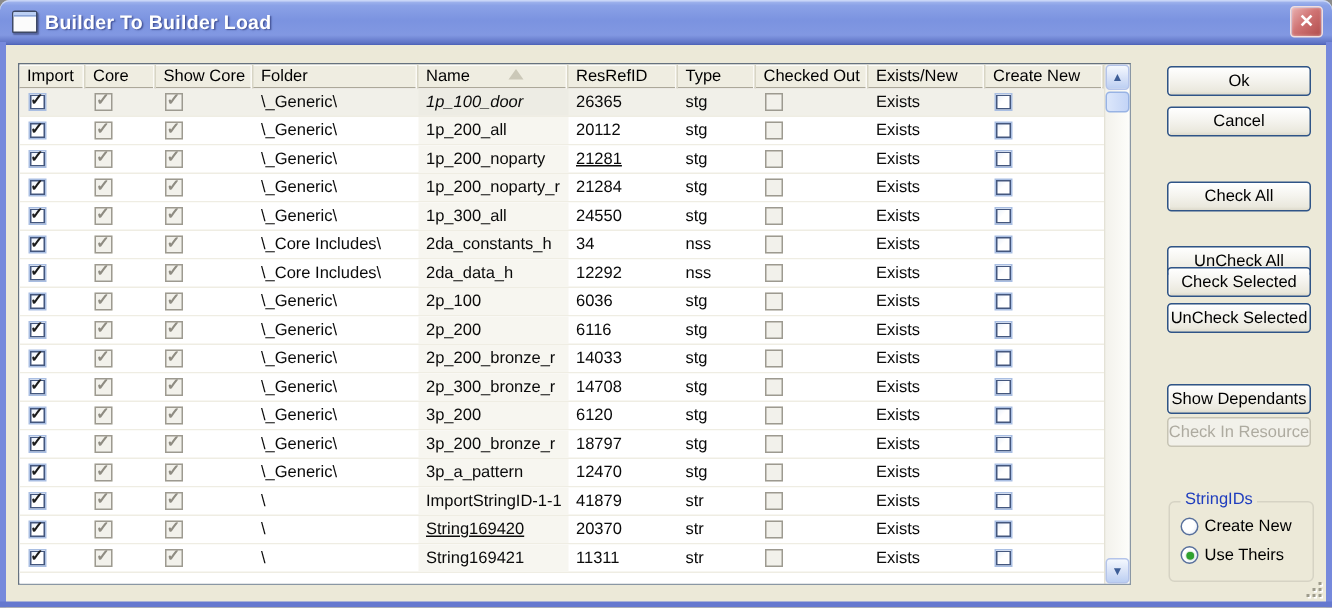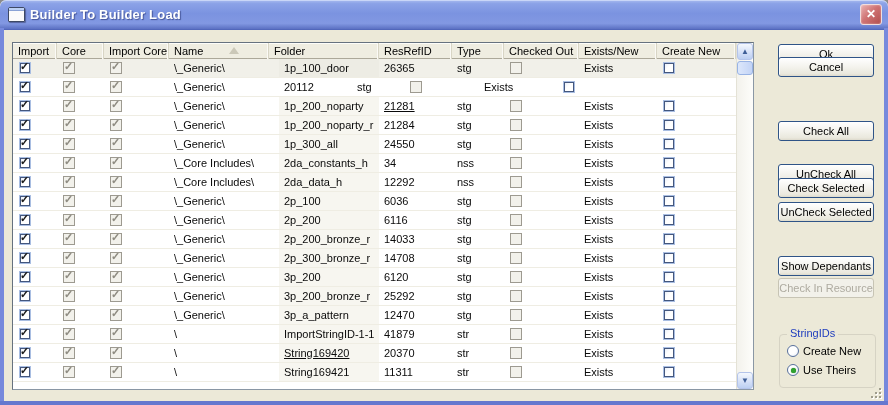--- a/index.html
+++ b/index.html
@@ -33,21 +33,21 @@
     box-shadow:inset 0 1px 0 #FDFDF9; flex:0 0 16px; }
   .hcell { height:16px; padding:2px 0 0 5px; font-size:11px; color:#000; white-space:nowrap; overflow:hidden;
     border-right:1px solid #D8D5C5; box-shadow:inset -1px 0 0 #FBFAF6; position:relative; }
   .sort-tri { display:inline-block; width:0; height:0; margin-left:26px; margin-bottom:1px;
     border-left:5px solid transparent; border-right:5px solid transparent; border-bottom:7px solid #CBC8B8; }
   .rows { flex:1; background:#FFFFFF; overflow:hidden; }
   .row { display:flex; height:19px; border-bottom:1px solid #EFEDE3; background:#FFFFFF; }
   .row.first { background:#F1F0E9; }
   .cell { height:18px; padding:3px 0 0 5px; font-size:11px; color:#0A0A0A; white-space:nowrap; overflow:hidden; }
   .cell.name-col { background:#F7F6F0; }
-  .row.first .cell.name-col { background:#EDECE4; }
+  .row.first .cell.name-col { background:#EDECE4;font-style:italic; }
   .cbcell { display:flex; align-items:center; padding:0 0 0 6px; }
 
   
   .cb { position:relative; width:12px; height:12px; background:#FFFFFF; flex:0 0 12px; }
   .cb.en { border:1px solid #A9BEE2; box-shadow:inset 0 0 0 1px #44577E; background:linear-gradient(135deg,#E4ECF8,#FFFFFF 45%); }
   .cb.dis { border:1px solid #9D9A90; background:#F2F1EB; }
   .cb .mk { position:absolute; left:0px; top:-3px; font-size:11px; font-weight:bold; color:#1C1C1C; }
   .cb.dis .mk { color:#8F8C82; }
 
   
@@ -59,21 +59,21 @@
   .sthumb { flex:0 0 14px; border:1px solid #98B3E4; border-radius:3px; margin:1px 0 0 0;
     background:linear-gradient(90deg,#DCE7FB,#C3D4F6); }
   .sspace { flex:1; }
 
   
   .btn { position:absolute; left:778px; width:96px; height:20px; border:1px solid #2F5487; border-radius:3px;
     background:linear-gradient(180deg,#FFFFFF 0%,#F5F4EF 45%,#EAE8DD 88%,#DDDACC 100%);
     font-size:11px; color:#000; text-align:center; line-height:18px; cursor:default;
     box-shadow:inset 1px 1px 0 rgba(255,255,255,.8); }
   .btn.disabled { border-color:#C7C4B4; color:#AEABA0; background:#F2F1EA; box-shadow:none; }
-  .b-ok{top:44px} .b-cancel{top:57px} .b-checkall{top:121px} .b-uncheckall{top:164px}
+  .b-ok{top:44px} .b-cancel{top:71px} .b-checkall{top:121px} .b-uncheckall{top:164px}
   .b-checksel{top:178px} .b-unchecksel{top:202px} .b-showdep{top:256px} .b-checkin{top:278px}
 
   
   .group { position:absolute; left:779px; top:334px; width:97px; height:54px;
     border:1px solid #D6D3C4; border-radius:4px; }
   .group-label { position:absolute; top:-8px; left:7px; background:#ECE9D8; padding:0 3px;
     font-size:11px; color:#1F3DBE; white-space:nowrap; }
   .radio-row { position:absolute; left:7px; display:flex; align-items:center; gap:4px; font-size:11px; color:#000; white-space:nowrap; }
   .radio-row.r1 { top:10px; } .radio-row.r2 { top:29px; }
   .radio { width:12px; height:12px; border-radius:50%; border:1px solid #58709C; flex:0 0 12px;
@@ -102,23 +102,23 @@
 
   <div class="edge-l"></div>
   <div class="edge-r"></div>
   <div class="edge-b"></div>
 
   <div class="list">
     <div class="cols">
       <div class="lheader" id="lheader">
           <div class="hcell" style="width: 44px; flex: 0 0 44px;">Import</div>
           <div class="hcell" style="width: 47px; flex: 0 0 47px;">Core</div>
-          <div class="hcell" style="width: 65px; flex: 0 0 65px;">Import Core</div>
+          <div class="hcell" style="width: 65px; flex: 0 0 65px;">Show Core</div>
+          <div class="hcell" style="width: 110px; flex: 0 0 110px;">Folder</div>
           <div class="hcell" style="width: 100px; flex: 0 0 100px;">Name<span class="sort-tri"></span></div>
-          <div class="hcell" style="width: 110px; flex: 0 0 110px;">Folder</div>
           <div class="hcell" style="width: 73px; flex: 0 0 73px;">ResRefID</div>
           <div class="hcell" style="width: 52px; flex: 0 0 52px;">Type</div>
           <div class="hcell" style="width: 75px; flex: 0 0 75px;">Checked Out</div>
           <div class="hcell" style="width: 78px; flex: 0 0 78px;">Exists/New</div>
           <div class="hcell" style="flex: 1 1 0%;">Create New</div>
         </div>
       <div class="rows" id="lrows">
           <div class="row first">
             <div class="cell cbcell" style="width: 44px; flex: 0 0 44px;">
               <span class="cb en">
@@ -157,20 +157,21 @@
               <span class="cb dis">
                 <span class="mk">✓</span>
               </span>
             </div>
             <div class="cell cbcell" style="width: 65px; flex: 0 0 65px;">
               <span class="cb dis">
                 <span class="mk">✓</span>
               </span>
             </div>
             <div class="cell" style="width: 110px; flex: 0 0 110px;">\_Generic\</div>
+            <div class="cell name-col" style="width: 100px; flex: 0 0 100px;">1p_200_all</div>
             <div class="cell" style="width: 73px; flex: 0 0 73px;">20112</div>
             <div class="cell" style="width: 52px; flex: 0 0 52px;">stg</div>
             <div class="cell cbcell" style="width: 75px; flex: 0 0 75px;">
               <span class="cb dis"></span>
             </div>
             <div class="cell" style="width: 78px; flex: 0 0 78px;">Exists</div>
             <div class="cell cbcell" style="flex: 1 1 0%;">
               <span class="cb en"></span>
             </div>
           </div>
@@ -465,21 +466,21 @@
                 <span class="mk">✓</span>
               </span>
             </div>
             <div class="cell cbcell" style="width: 65px; flex: 0 0 65px;">
               <span class="cb dis">
                 <span class="mk">✓</span>
               </span>
             </div>
             <div class="cell" style="width: 110px; flex: 0 0 110px;">\_Generic\</div>
             <div class="cell name-col" style="width: 100px; flex: 0 0 100px;">3p_200_bronze_r</div>
-            <div class="cell" style="width: 73px; flex: 0 0 73px;">25292</div>
+            <div class="cell" style="width: 73px; flex: 0 0 73px;">18797</div>
             <div class="cell" style="width: 52px; flex: 0 0 52px;">stg</div>
             <div class="cell cbcell" style="width: 75px; flex: 0 0 75px;">
               <span class="cb dis"></span>
             </div>
             <div class="cell" style="width: 78px; flex: 0 0 78px;">Exists</div>
             <div class="cell cbcell" style="flex: 1 1 0%;">
               <span class="cb en"></span>
             </div>
           </div>
           <div class="row">

